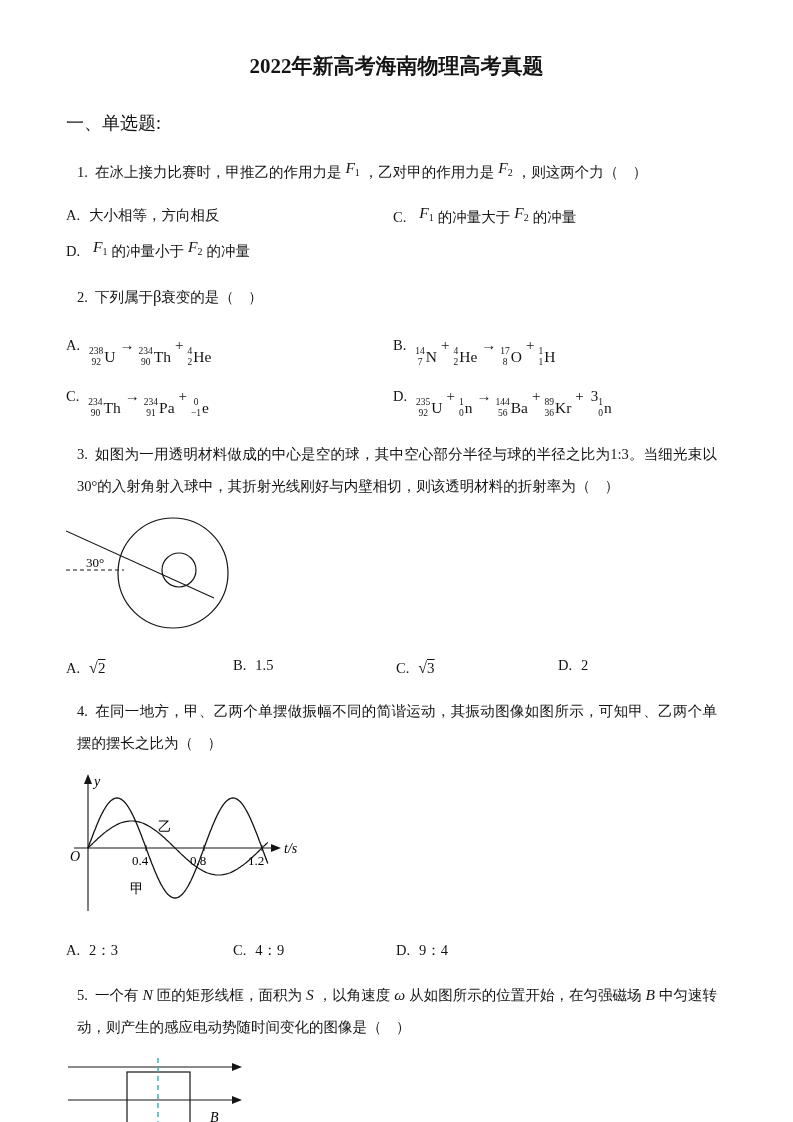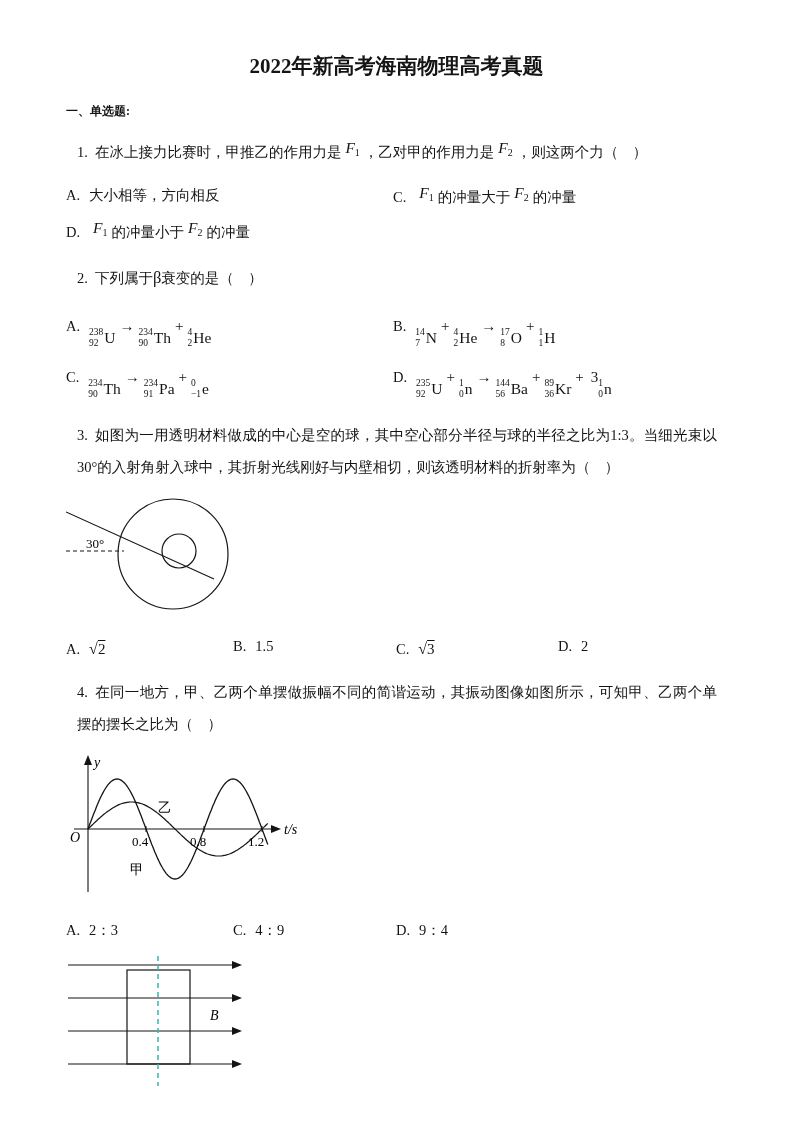--- a/index.html
+++ b/index.html
@@ -1,21 +1,21 @@
 <!DOCTYPE html>
 <html><head>
 <meta charset="utf-8">
 <style>
   *{box-sizing:border-box;}
   html,body{margin:0;padding:0;background:#ffffff;}
   .page{width:793px;height:1122px;background:#fff;position:relative;overflow:hidden;
         font-family:"Liberation Serif","DejaVu Serif",serif;color:#141414;}
   .title{padding-top:52px;text-align:center;font-size:21px;font-weight:bold;}
   .content{width:662px;margin-left:66px;font-size:14.5px;line-height:2.2;}
-  .section-header{margin-top:18px;font-weight:bold;font-size:12px;}
+  .section-header{margin-top:24px;font-weight:normal;font-size:18px;}
   .q{margin-top:6px;}
   .stem{margin:11px;text-align:justify;}
   .qnum{margin-right:7px;}
   .opts{display:grid;}
   .cols2{grid-template-columns:327px 1fr;}
   .cols4{grid-template-columns:167px 163px 162px 1fr;}
   .gap-tall .opt{padding:3px 0;}
   .opt{white-space:nowrap;}
   .opt-label{margin-right:9px;}
   
@@ -23,21 +23,21 @@
   .fvar i{font-style:italic;}
   .fvar sub{font-size:10px;vertical-align:-3px;}
   .mvar{font-style:italic;margin:0 4px;font-size:15.5px;}
   .greek{font-size:16.5px;}
   .sqrt{font-size:15px;}
   .sqrt .rad-sign{font-size:16px;}
   .sqrt .rad-body{text-decoration:overline;}
   
   .eq{font-size:15px;}
   .nuclide{display:inline-flex;align-items:center;vertical-align:-4px;}
-  .pres{display:inline-flex;flex-direction:column;align-items:flex-start;
+  .pres{display:inline-flex;flex-direction:column;align-items:center;
         font-size:9.5px;line-height:1.15;margin-right:1px;}
   .el{font-size:15.5px;}
   .eq-op{margin:0 4px;}
   .coef{margin-left:3px;}
   
   .figure-wrap{margin:4px 0 2px;}
   svg text{font-family:"Liberation Serif","DejaVu Serif",serif;}
   .axis-label{font-style:italic;font-size:14px;}
   .tick-label{font-size:13px;}
   .cjk-label{font-size:13.5px;}
@@ -211,20 +211,21 @@
       </div>
 
       <div class="opts cols4">
         <div class="opt"><span class="opt-label">A.</span><span class="opt-body">2：3</span></div>
         <div class="opt"><span class="opt-label">C.</span><span class="opt-body">4：9</span></div>
         <div class="opt"><span class="opt-label">D.</span><span class="opt-body">9：4</span></div>
       </div>
     </section>
 
     <section class="q">
+      <p class="stem"><span class="qnum">5.</span><span class="stem-text">一个有<i class="mvar">N</i>匝的矩形线框，面积为<i class="mvar">S</i>，以角速度<i class="mvar">ω</i>从如图所示的位置开始，在匀强磁场<i class="mvar">B</i>中匀速转动，则产生的感应电动势随时间变化的图像是（　）</span></p>
 
       <div class="figure-wrap">
         <svg width="210" height="140">
 
           <line x1="2" y1="12" x2="170" y2="12" stroke="#141414" stroke-width="1.2"></line>
           <polygon points="176,12 166,8 166,16" fill="#141414"></polygon>
           <line x1="2" y1="45" x2="170" y2="45" stroke="#141414" stroke-width="1.2"></line>
           <polygon points="176,45 166,41 166,49" fill="#141414"></polygon>
           <line x1="2" y1="78" x2="170" y2="78" stroke="#141414" stroke-width="1.2"></line>
           <polygon points="176,78 166,74 166,82" fill="#141414"></polygon>

